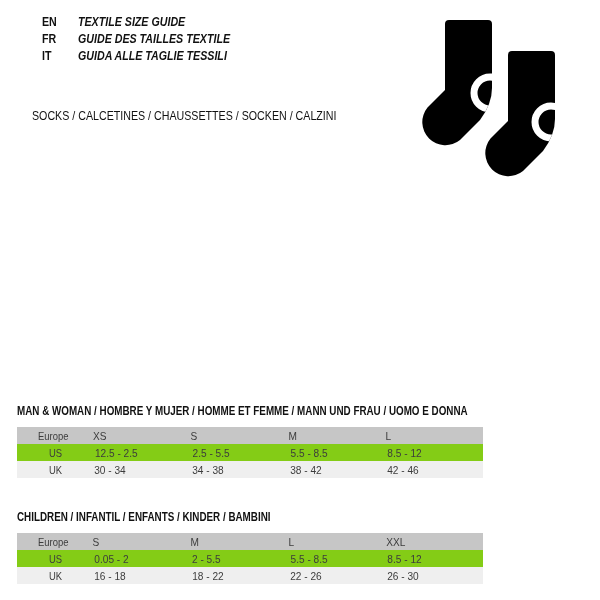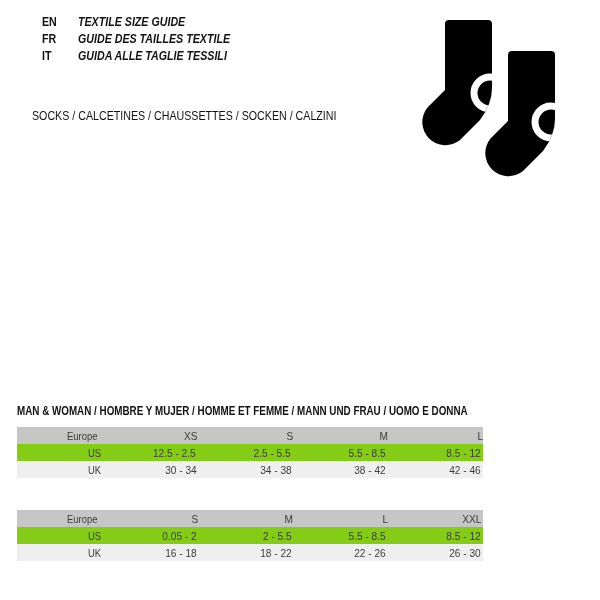--- a/index.html
+++ b/index.html
@@ -33,22 +33,22 @@
   .size-table{position:absolute;left:17px;width:466px;color:var(--table-text,#3c3c3c);}
   .size-table.t1{top:404px;}
   .size-table.t2{top:510px;}
   .tbl-title{
     height:15px;line-height:15px;margin-bottom:8px;
     font-size:12px;font-weight:bold;color:var(--text-strong,#111111);
   }
   .trow{display:flex;height:17px;align-items:center;font-size:11.5px;background:#84cc16;}
   .trow.thead{background:var(--table-header-bg,#c6c6c6);}
   .trow.alt{background:var(--row-alt-bg,#efefef);}
-  .c0{width:71px;flex:0 0 71px;padding-left:16px;text-align:right;}
-  .c{flex:1;text-align:right;}
+  .c0{width:71px;flex:0 0 71px;padding-left:4px;text-align:center;}
+  .c{flex:1;text-align:left;}
 </style>
 </head>
 <body>
 
 <div class="page">
 
   <div class="lang-list">
     <div class="lang-row">
       <span class="lang-code"><span class="condl">EN</span></span>
       <span class="lang-label"><span class="condl">TEXTILE SIZE GUIDE</span></span>
@@ -106,20 +106,21 @@
     <div class="trow alt">
       <span class="c0"><span class="condl">UK</span></span>
       <span class="c"><span class="condc">30 - 34</span></span>
       <span class="c"><span class="condc">34 - 38</span></span>
       <span class="c"><span class="condc">38 - 42</span></span>
       <span class="c"><span class="condc">42 - 46</span></span>
     </div>
   </div>
 
   <div class="size-table t2">
+    <div class="tbl-title"><span class="condl">CHILDREN / INFANTIL / ENFANTS / KINDER / BAMBINI</span></div>
     <div class="trow thead">
       <span class="c0"><span class="condl">Europe</span></span>
       <span class="c"><span class="condc">S</span></span>
       <span class="c"><span class="condc">M</span></span>
       <span class="c"><span class="condc">L</span></span>
       <span class="c"><span class="condc">XXL</span></span>
     </div>
     <div class="trow">
       <span class="c0"><span class="condl">US</span></span>
       <span class="c"><span class="condc">0.05 - 2</span></span>

